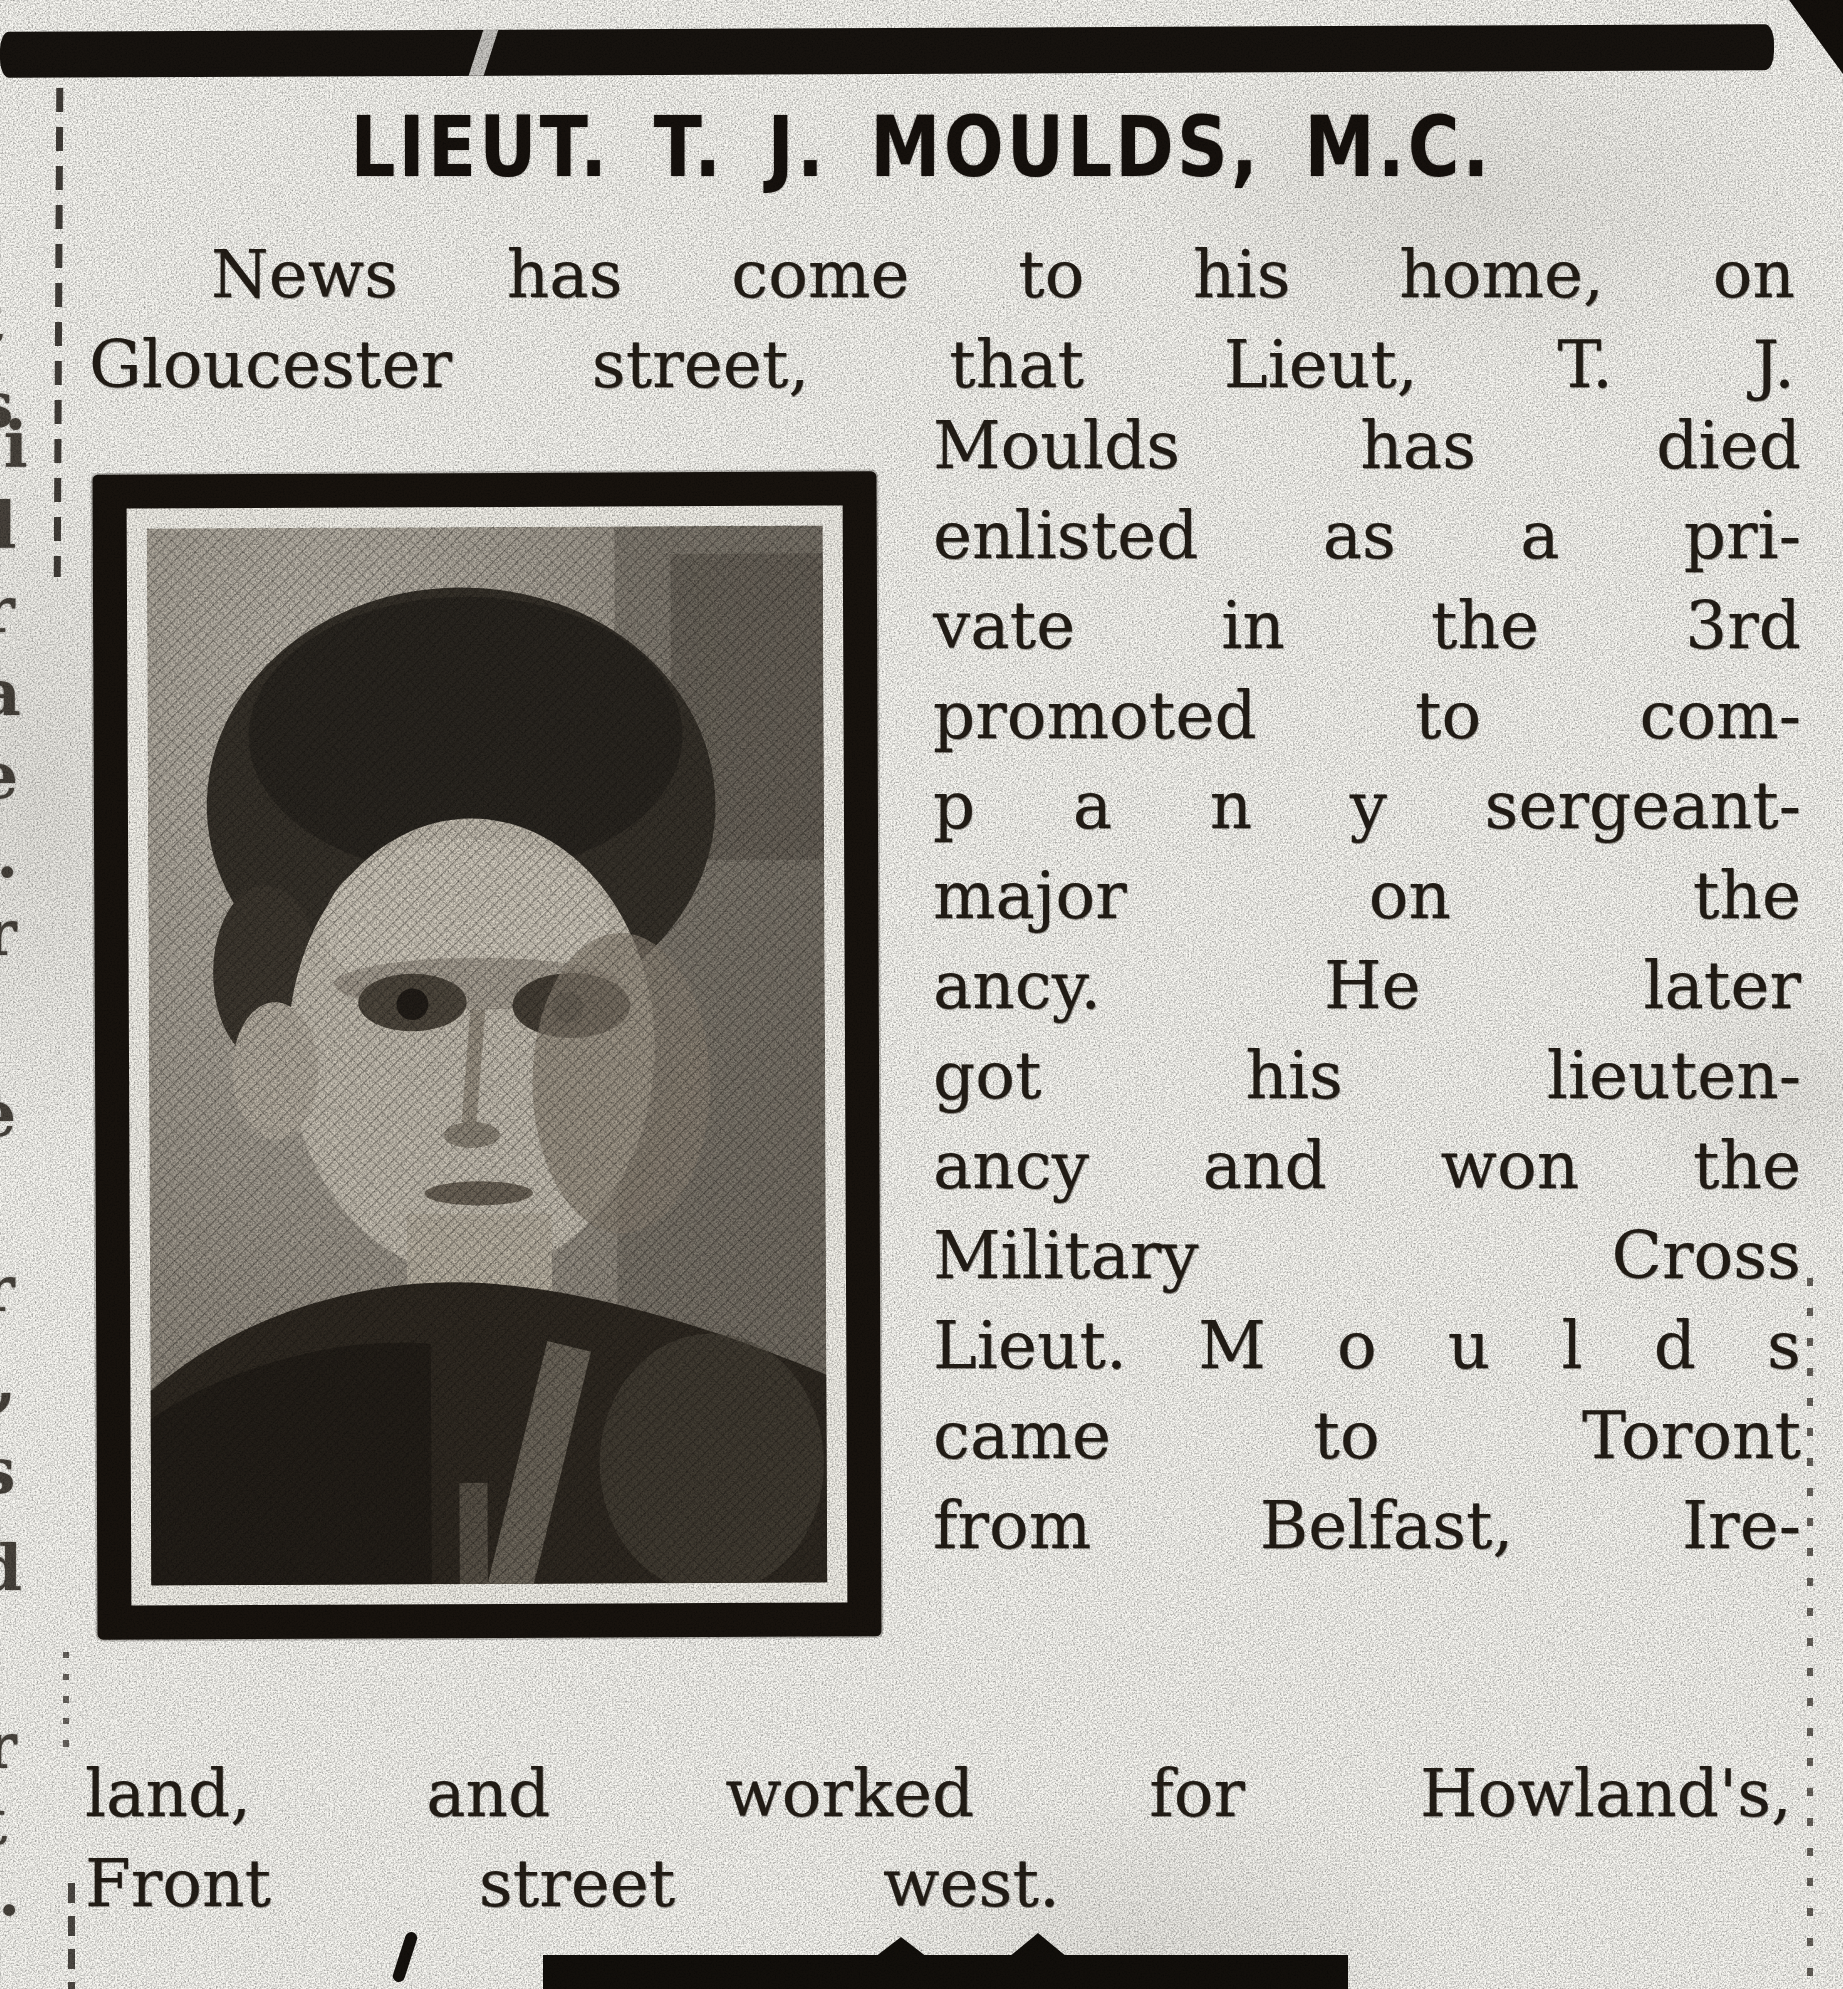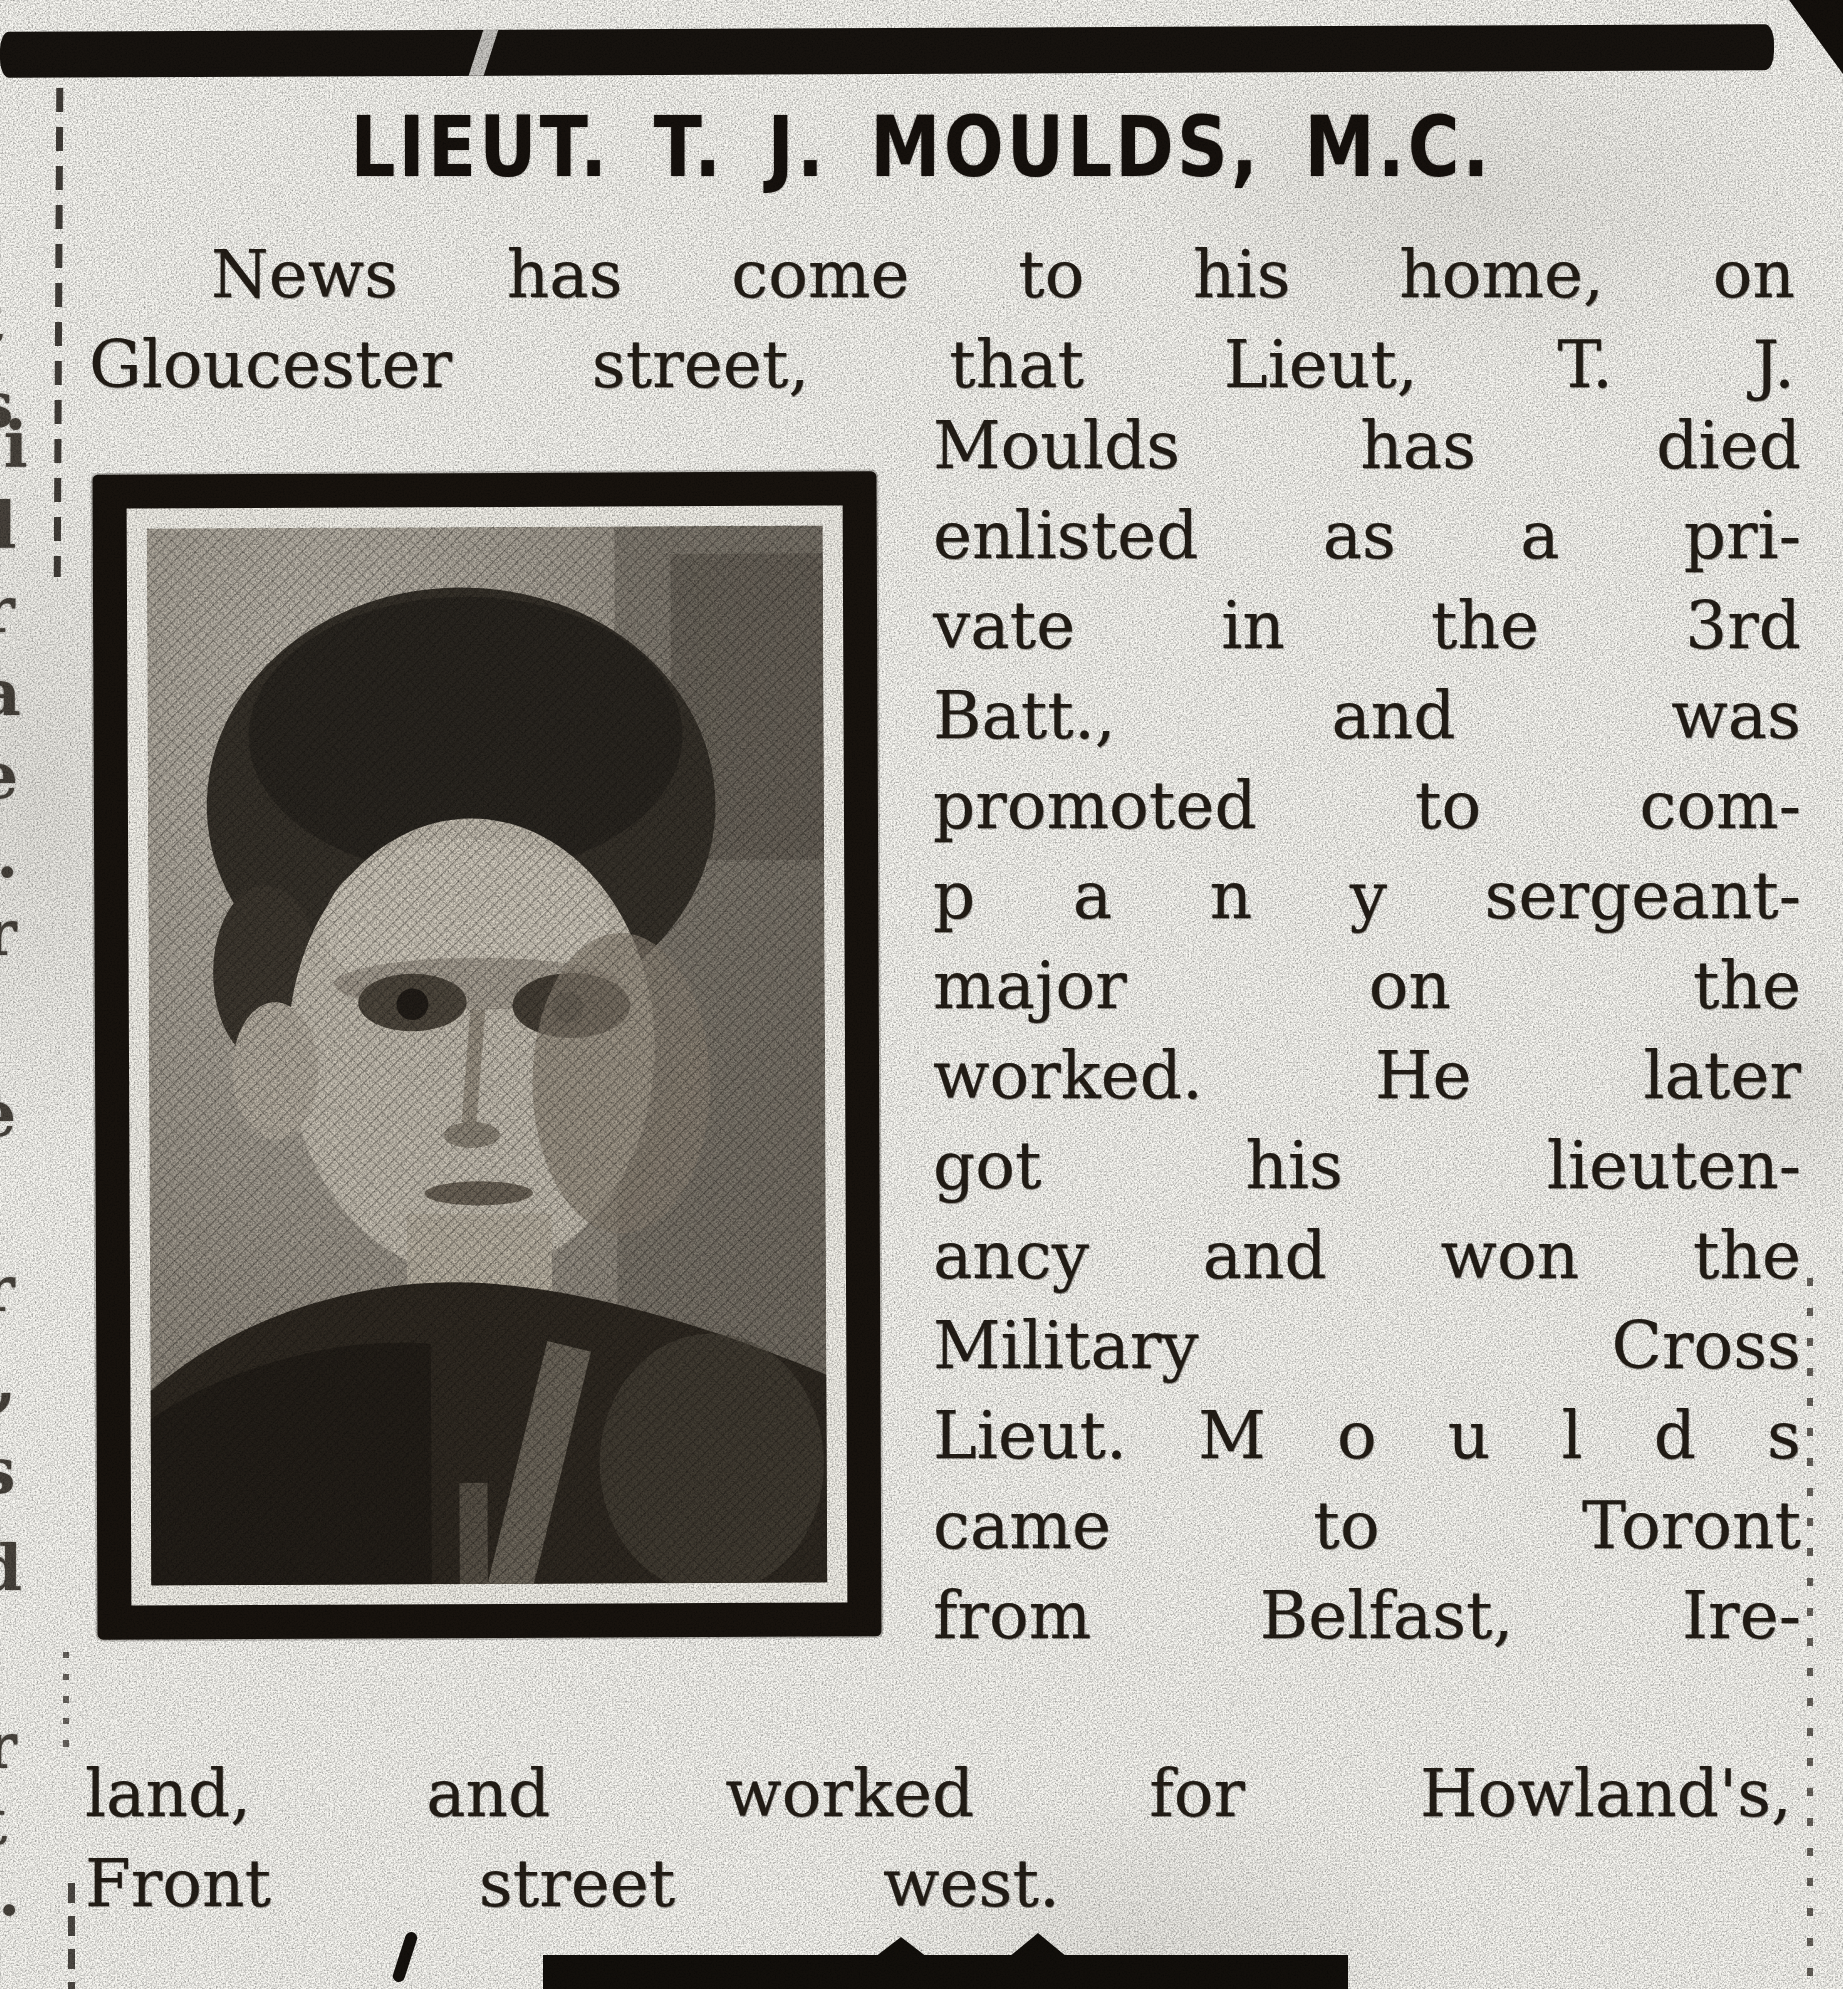--- a/index.html
+++ b/index.html
@@ -166,25 +166,24 @@
       <rect width="723" height="1139" fill="url(#hatch1)" opacity="0.30"></rect>
       <rect width="723" height="1139" fill="url(#hatch2)" opacity="0.22"></rect>
       <rect width="723" height="1139" filter="url(#pgrain)" opacity="0.35"></rect>
     </svg>
   </div>
 
   <div class="right-column bodytext ink soft">
       <div class="jline">Moulds has died</div>
       <div class="jline">enlisted as a pri-</div>
       <div class="jline">vate in the 3rd</div>
-      <div class="jline">Batt., and was</div>
       <div class="jline">promoted to com-</div>
       <div class="jline">p a n y sergeant-</div>
       <div class="jline">major on the</div>
-      <div class="jline">worked. He later</div>
+      <div class="jline">ancy. He later</div>
       <div class="jline">got his lieuten-</div>
       <div class="jline">ancy and won the</div>
       <div class="jline">Military Cross</div>
       <div class="jline">Lieut. M o u l d s</div>
       <div class="jline">came to Toront</div>
       <div class="jline">from Belfast, Ire-</div>
     </div>
 
   <div class="bottom-text bodytext ink soft">
     <div class="jline">land, and worked for Howland's,</div>

